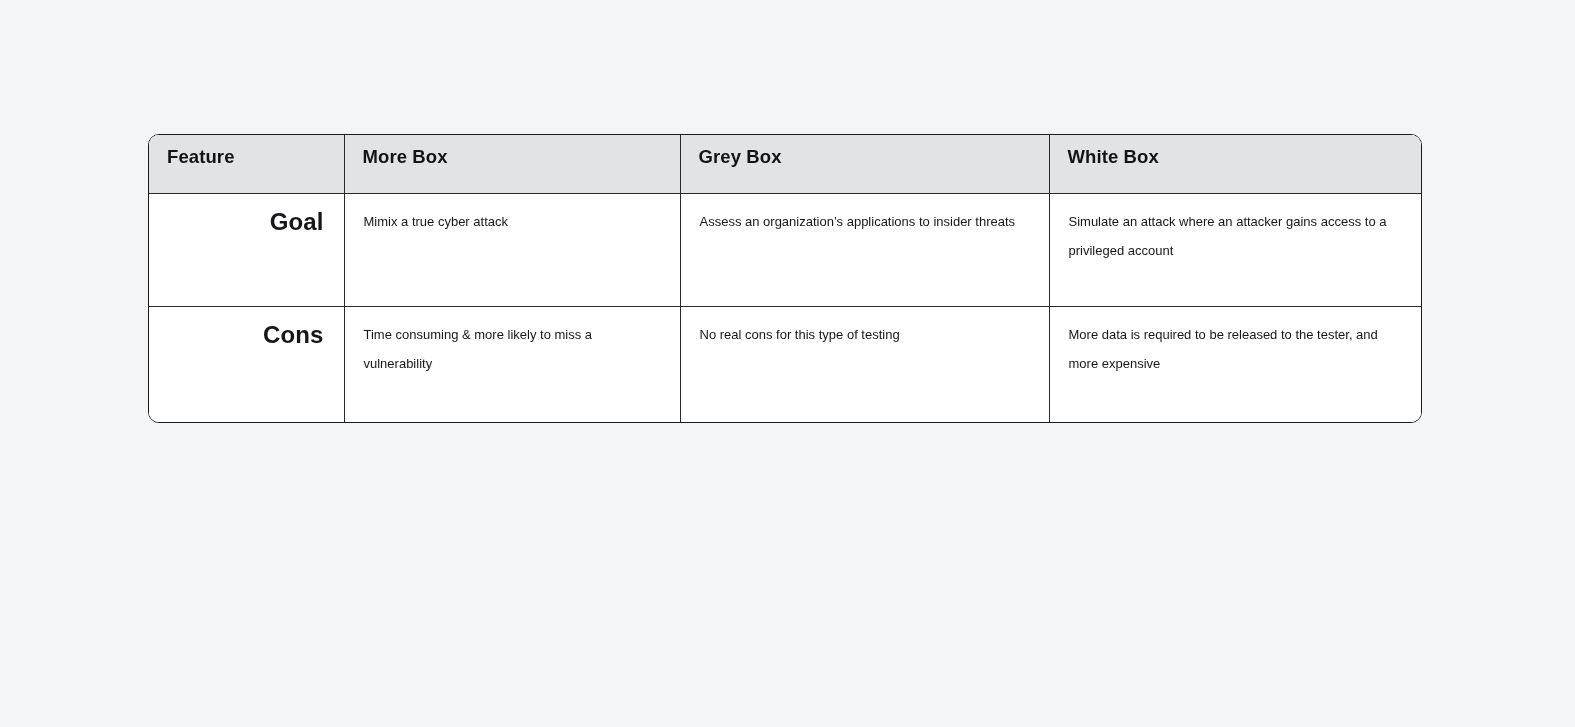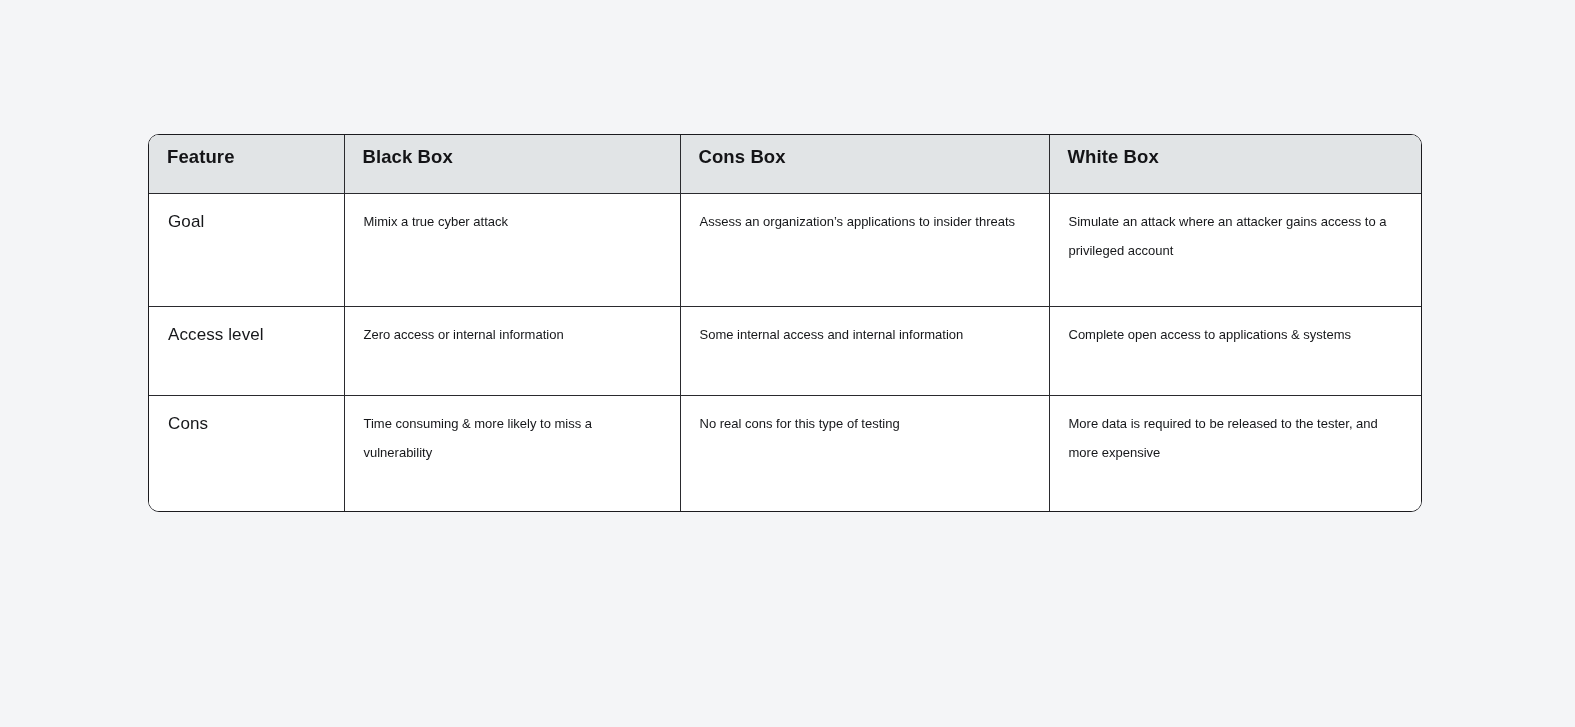--- a/index.html
+++ b/index.html
@@ -73,23 +73,24 @@
     padding: 13px 20px 14px 19px;
     box-sizing: border-box;
     border-right: 1.5px solid #2a2a2e;
     border-bottom: 1.5px solid #2a2a2e;
     background: #ffffff;
   }
   tbody td:last-child { border-right: none; margin-left: 16px; }
   tbody tr:last-child td { border-bottom: none; }
 
   tbody td.feature-cell {
-    font-weight: normal;
-    font-size: 17px;
+    font-weight: bold;
+    font-size: 24px;
     letter-spacing: 0.1px;
+    text-align: right;
   }
 
   tbody tr.r-goal td { height: 113px; }
   tbody tr.r-access td { height: 89px; }
   tbody tr.r-pros td { height: 89px; }
   tbody tr.r-cons td { height: 115px; }
 </style>
 </head>
 <body>
 
@@ -99,40 +100,34 @@
     <table class="comparison">
       <colgroup>
         <col class="c0">
           <col class="c1">
           <col class="c2">
           <col class="c3">
       </colgroup>
       <thead>
         <tr class="header-row">
           <th>Feature</th>
-          <th>Black Box</th>
-          <th>Cons Box</th>
+          <th>More Box</th>
+          <th>Grey Box</th>
           <th>White Box</th>
         </tr>
       </thead>
       <tbody>
 
         <tr class="r-goal">
           <td class="feature-cell">Goal</td>
           <td>Mimix a true cyber attack</td>
           <td>Assess an organization’s applications to insider threats</td>
           <td>Simulate an attack where an attacker gains access to a privileged account</td>
         </tr>
 
-        <tr class="r-access">
-          <td class="feature-cell">Access level</td>
-          <td>Zero access or internal information</td>
-          <td>Some internal access and internal information</td>
-          <td>Complete open access to applications &amp; systems</td>
-        </tr>
 
 
         <tr class="r-cons">
           <td class="feature-cell">Cons</td>
           <td>Time consuming &amp; more likely to miss a vulnerability</td>
           <td>No real cons for this type of testing</td>
           <td>More data is required to be released to the tester, and more expensive</td>
         </tr>
 
       </tbody>

